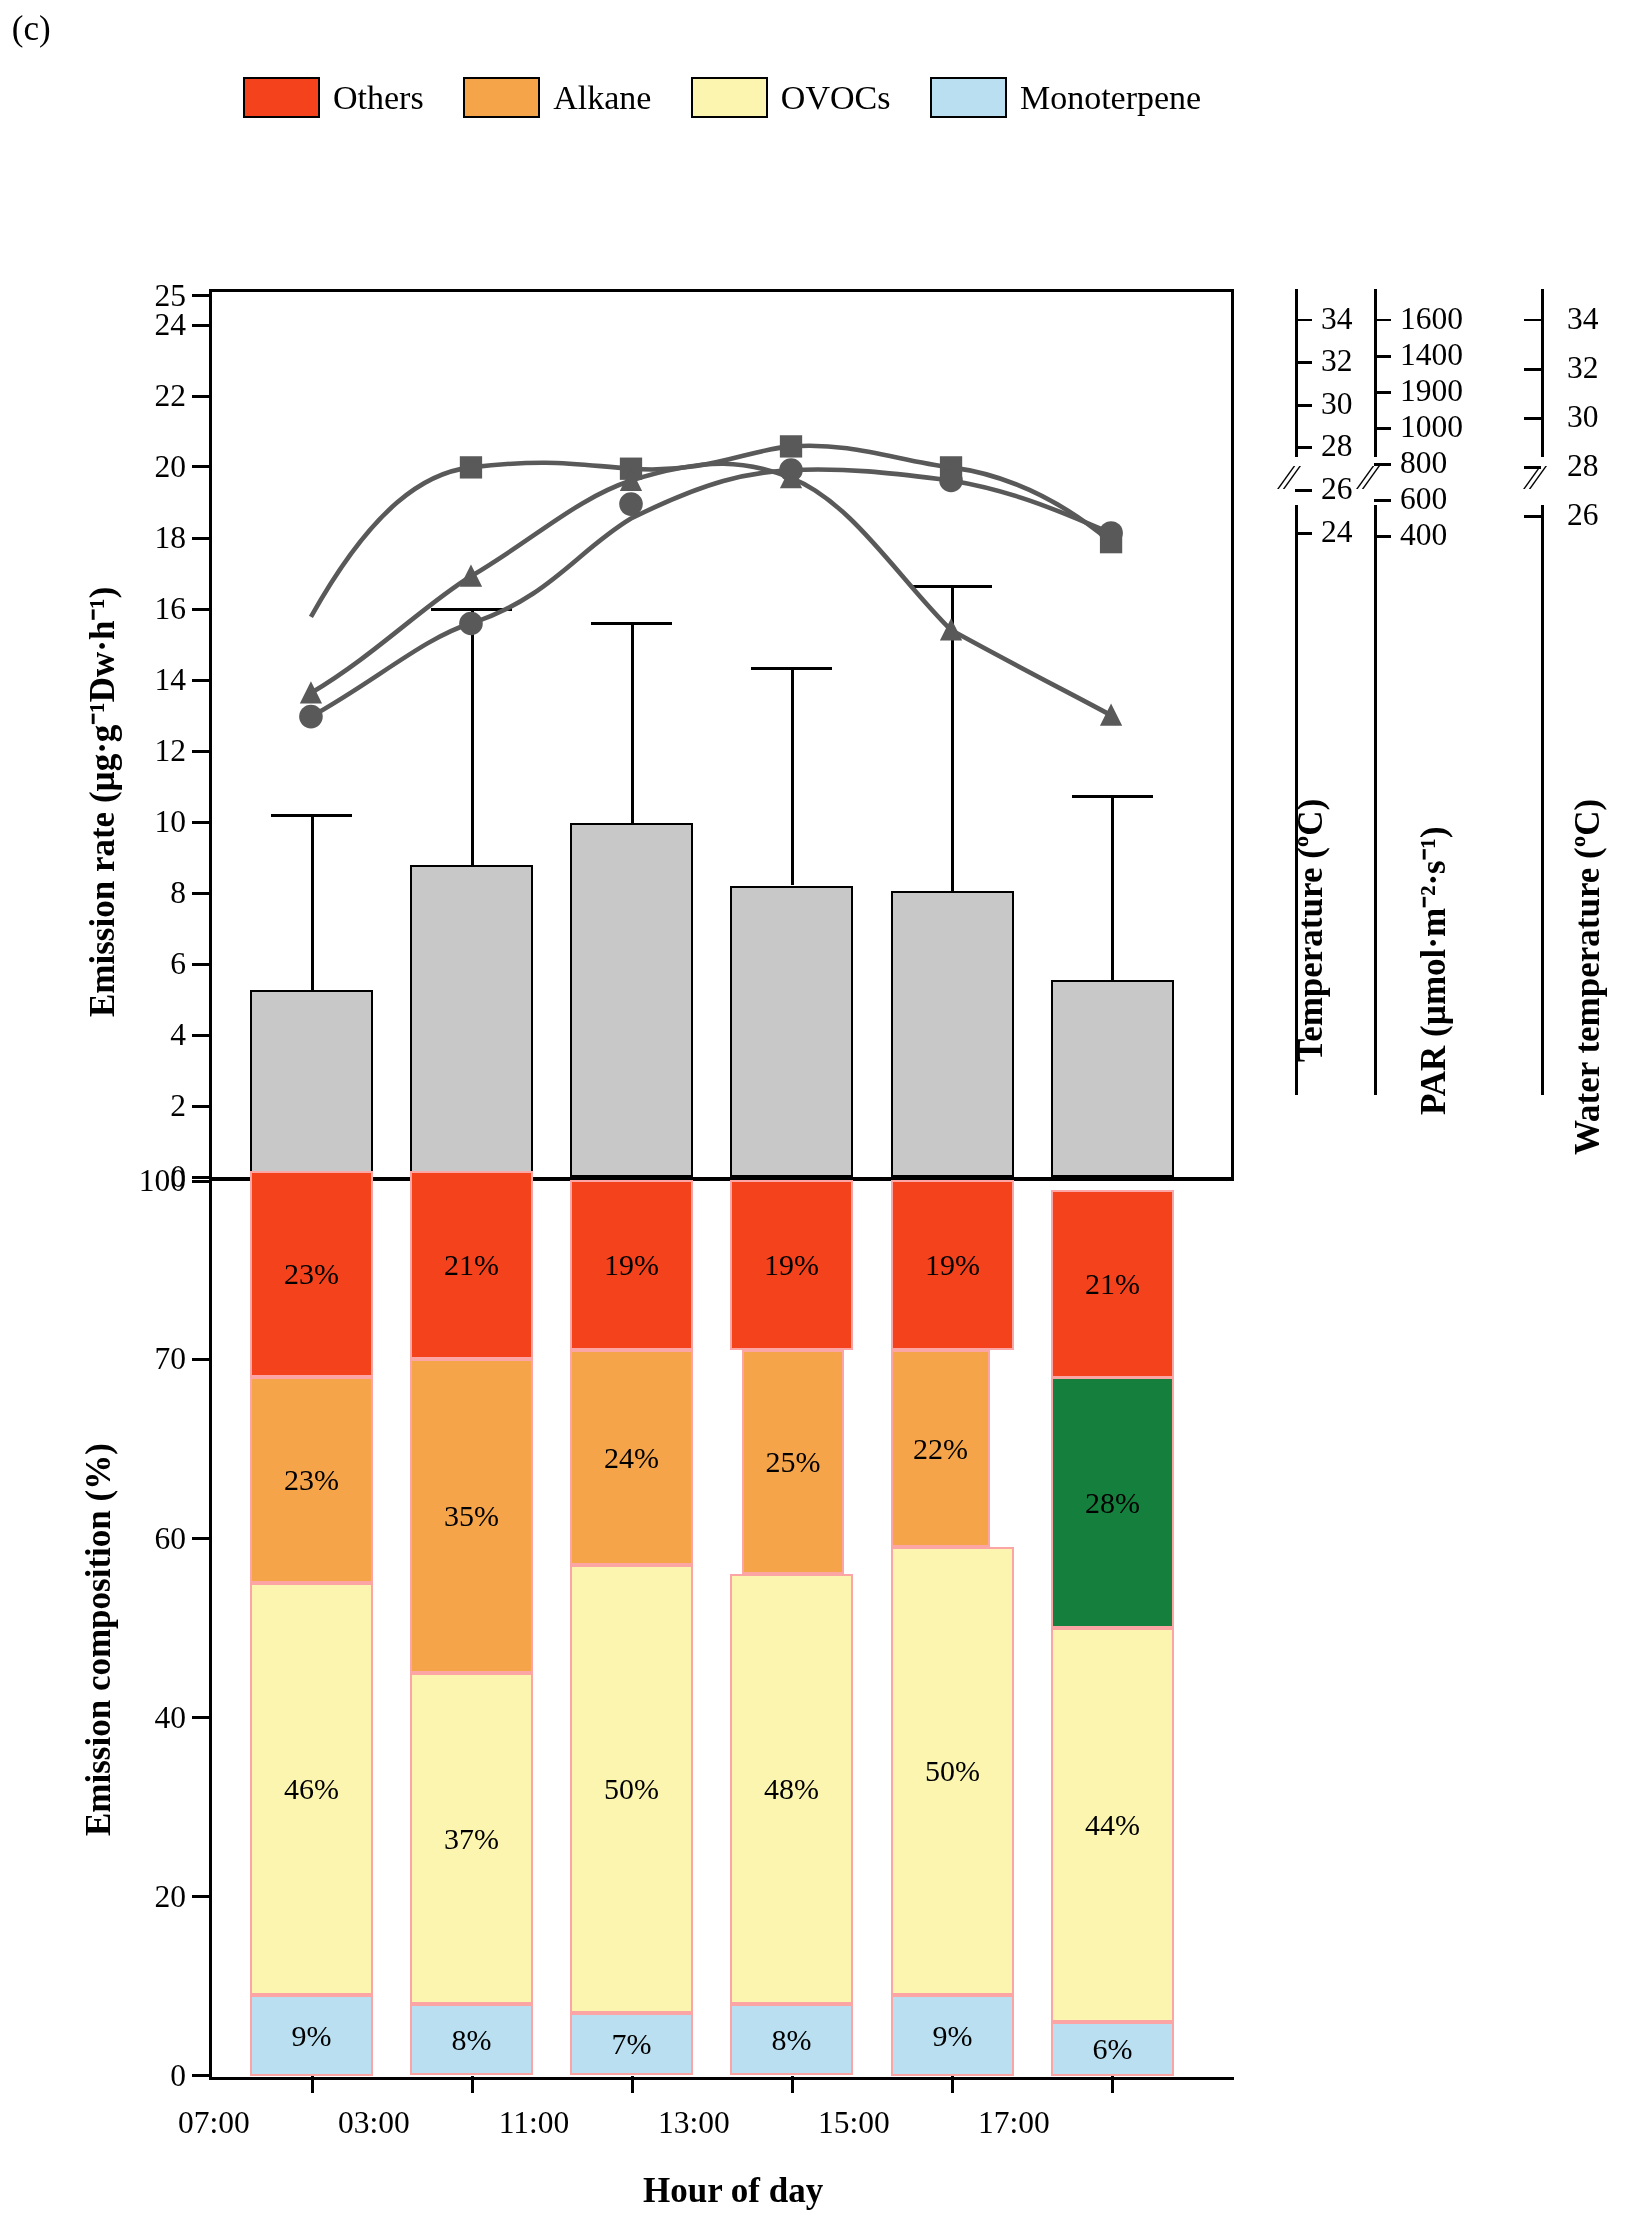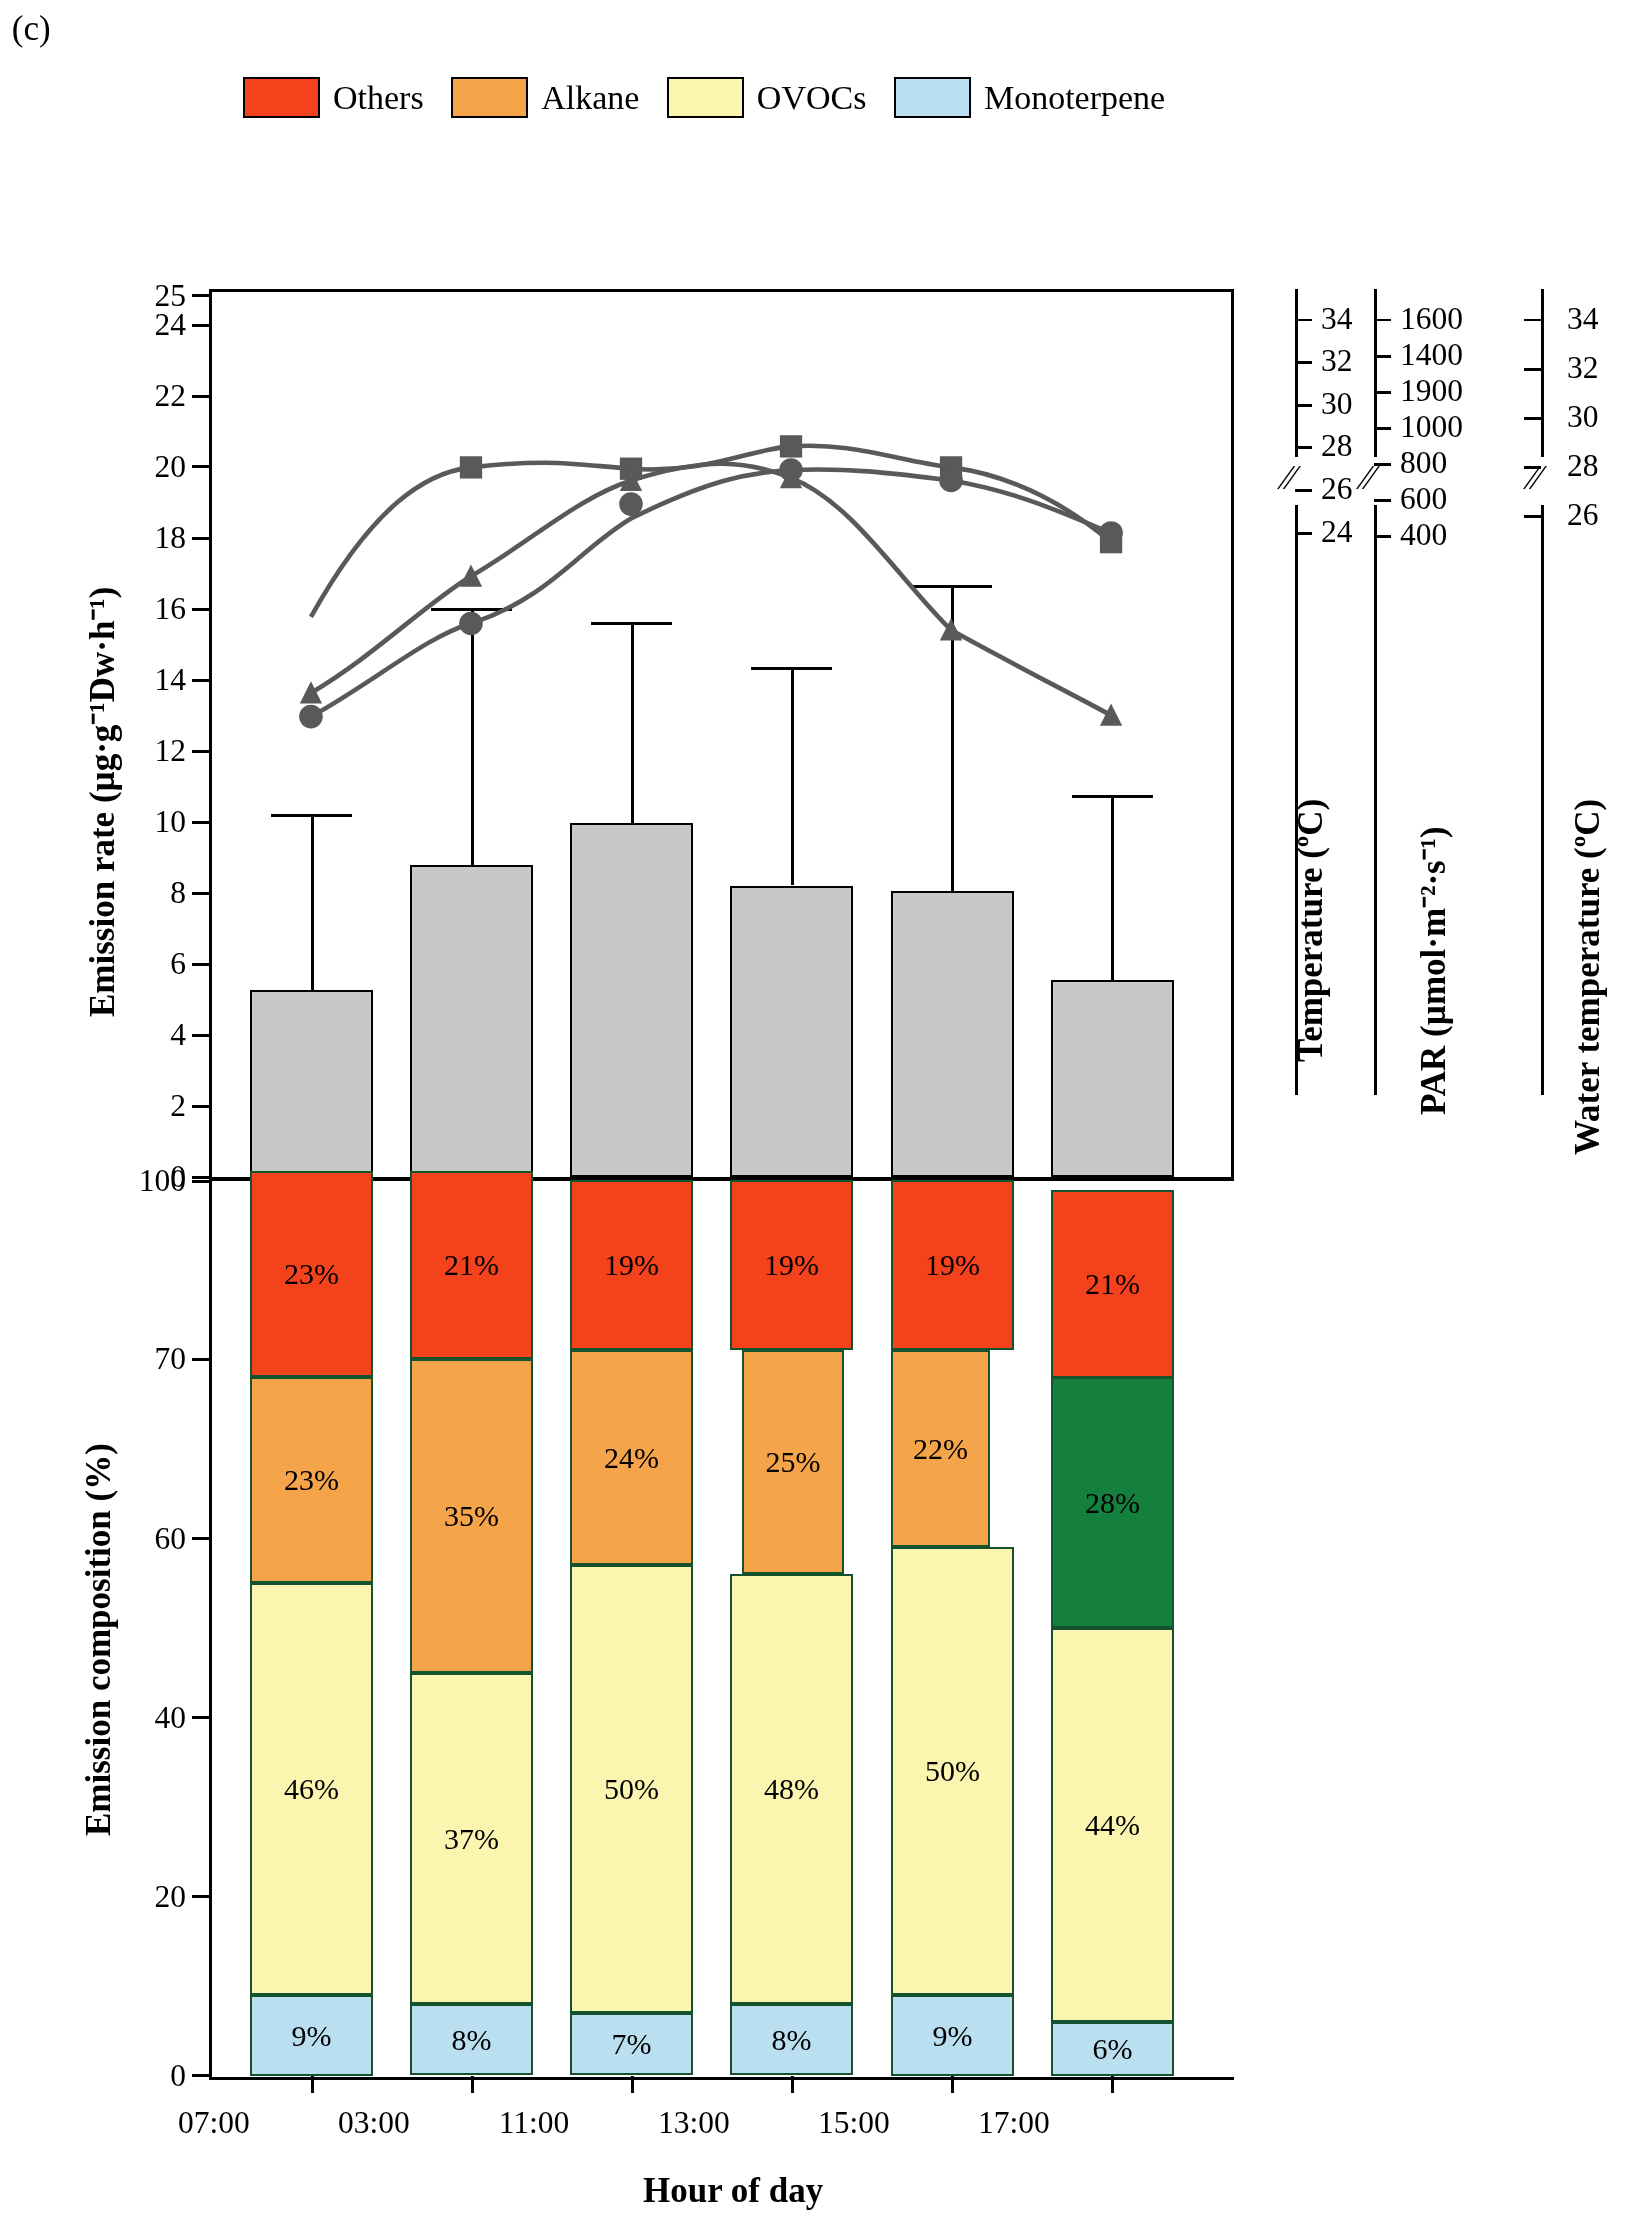--- a/index.html
+++ b/index.html
@@ -2,21 +2,21 @@
 <html style="font-size:10.5px"><head>
 <meta charset="utf-8">
 <style>
   html,body{margin:0;padding:0;background:#ffffff;}
   body{width:1652px;height:2239px;font-family:"Liberation Serif",serif;color:#000;}
   #stage{position:relative;width:1652px;height:2239px;overflow:hidden;}
 
   .panel-label{position:absolute;font-size:35px;font-family:"Liberation Serif",serif;}
 
   
-  .legend-cat{position:absolute;left:243px;top:77px;display:flex;align-items:center;gap:0px;}
+  .legend-cat{position:absolute;left:243px;top:77px;display:flex;align-items:center;gap:12px;}
   .legend-cat .item{display:flex;align-items:center;margin-right:27.5px;}
   .legend-cat .swatch{width:77px;height:41px;border:2px solid #000;box-sizing:border-box;}
   .legend-cat .lbl{font-size:34px;margin-left:13px;}
 
   
   .legend-lines{position:absolute;left:971px;top:138px;}
   .legend-lines .lrow{display:flex;align-items:center;height:47px;}
   .legend-lines .lsym{position:relative;width:125px;height:26px;}
   .legend-lines .lsym .bar{position:absolute;top:11.8px;left:0;width:125px;height:3.3px;background:#595959;}
   .legend-lines .lsym .mk{position:absolute;left:52px;top:0px;width:22px;height:22px;background:#595959;}
@@ -37,21 +37,21 @@
   .ytick{position:absolute;right:0;font-size:31.5px;text-align:right;transform:translateY(-50%);}
   .ytickline{position:absolute;height:2.6px;background:#000;}
   .xtick{position:absolute;font-size:31.5px;text-align:center;transform:translateX(-50%);}
   .xtickline{position:absolute;width:2.6px;background:#000;}
 
   
   .gbar{position:absolute;background:#c8c8c8;border:2.6px solid #000;box-sizing:border-box;}
   .errbar{position:absolute;width:2.6px;background:#000;}
   .errcap{position:absolute;height:2.6px;background:#000;}
 
-  .seg{position:absolute;border:2px solid #14532d;box-sizing:border-box;display:flex;align-items:center;justify-content:center;font-size:30px;}
+  .seg{position:absolute;border:2px solid #fca5a5;box-sizing:border-box;display:flex;align-items:center;justify-content:center;font-size:30px;}
 
   
   .raxis{position:absolute;}
   .raxis .spine{position:absolute;left:0;top:0;width:3.3px;background:#000;}
   .raxis .tk{position:absolute;left:0;width:17px;height:2.6px;background:#000;}
   .raxis .tl{position:absolute;left:26px;font-size:31.5px;transform:translateY(-50%);white-space:nowrap;}
   .brk{position:absolute;font-size:35px;color:#000;}
 </style>
 </head>
 <body>

